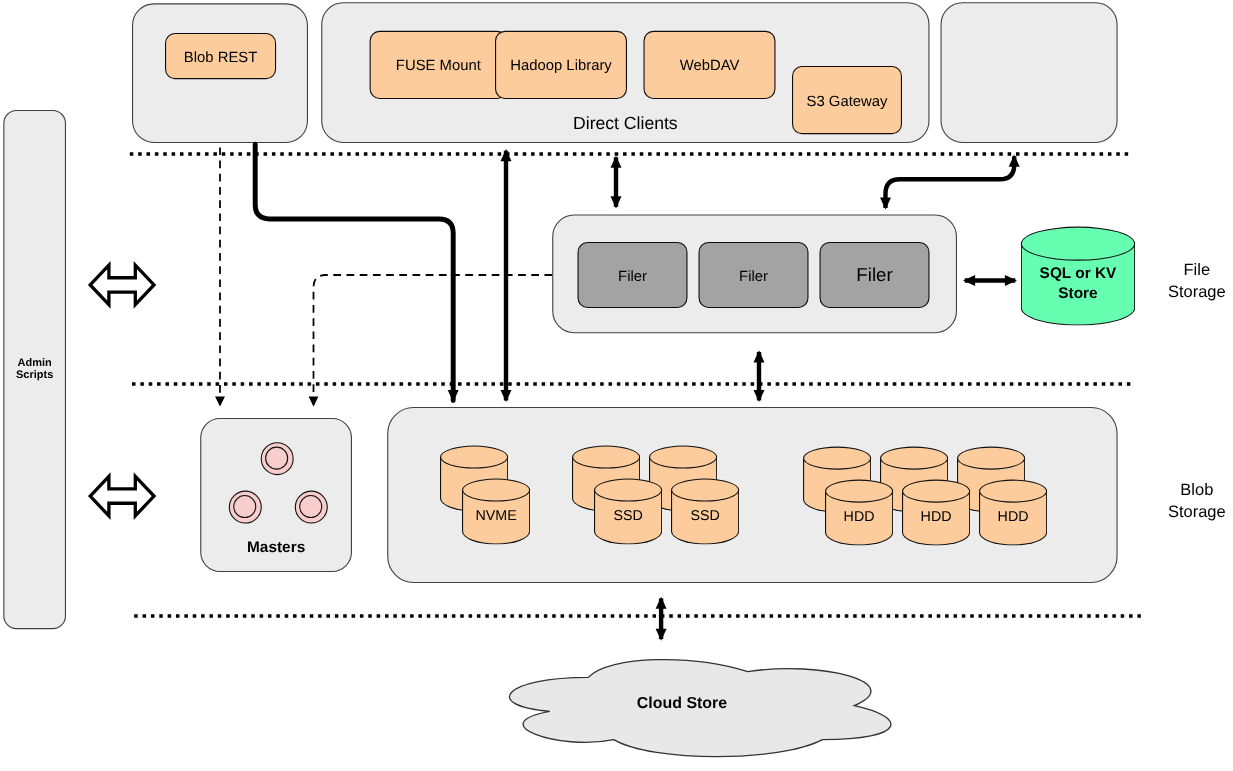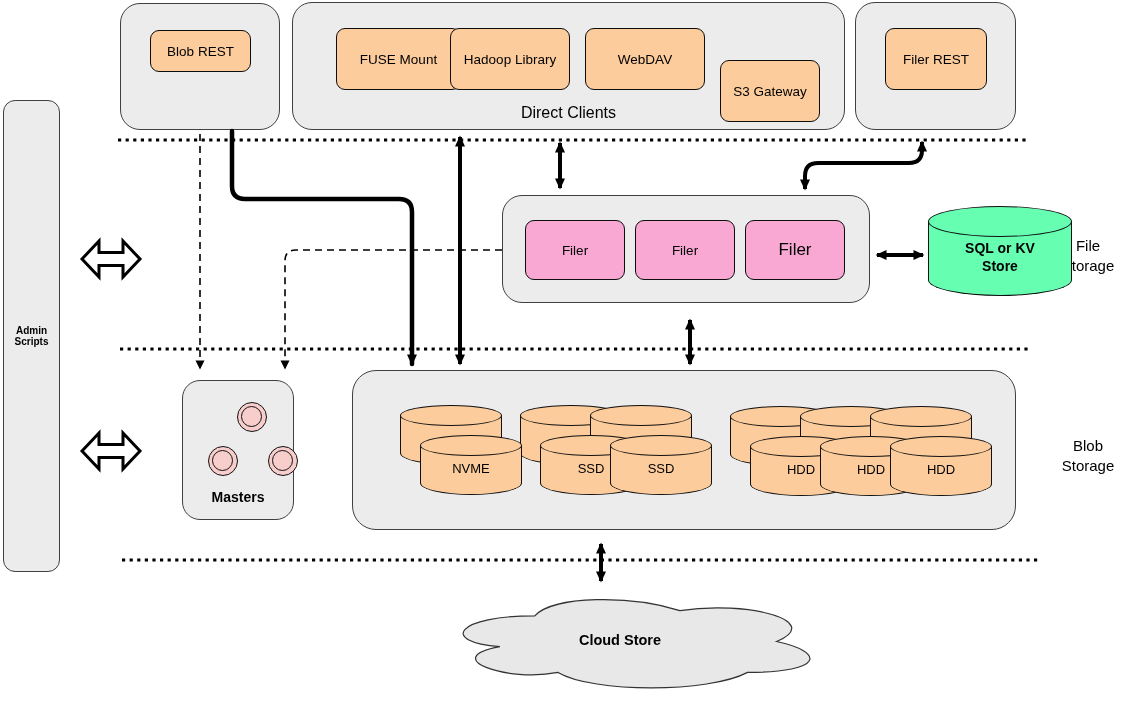--- a/index.html
+++ b/index.html
@@ -2,28 +2,28 @@
 <html><head>
 <meta charset="utf-8">
 <style>
   html,body{margin:0;padding:0;background:#fff;}
   .canvas{position:relative;width:1121px;height:701px;background:#ffffff;overflow:hidden;
           font-family:"Liberation Sans", sans-serif;color:#000;}
   .abs{position:absolute;box-sizing:border-box;}
   .container{position:absolute;box-sizing:border-box;background:#ececec;border:1px solid #404040;}
   .chip{position:absolute;box-sizing:border-box;background:#fccc9c;border:1.5px solid #0d0d0d;border-radius:9px;
         display:flex;align-items:center;justify-content:center;font-size:13.5px;text-align:center;}
-  .chip.green{background:#f9a8d4;}
+  .chip.green{background:#a3a3a3;}
   .chip.big{font-size:17px;}
   .pre{white-space:pre-line;}
   .caption{position:absolute;text-align:center;font-size:16px;}
   .section-label{position:absolute;font-size:15px;text-align:center;white-space:pre-line;line-height:1.35;}
   .bold{font-weight:bold;}
   
-  .cyl{position:absolute;padding-left:40px;}
+  .cyl{position:absolute;}
   .cyl-body{position:absolute;left:0;right:0;top:10px;bottom:0;background:#fccc9c;border:1.5px solid #111;
             border-top:none;border-radius:0 0 50% 50% / 0 0 12px 12px;box-sizing:border-box;}
   .cyl-top{position:absolute;left:0;right:0;top:0;height:21px;background:#fccc9c;border:1.5px solid #111;
            border-radius:50%;box-sizing:border-box;}
   .cyl-label{position:absolute;left:0;right:0;top:26px;text-align:center;font-size:13px;}
   .cyl.green .cyl-body{background:#66ffb2;top:15px;border-radius:0 0 50% 50% / 0 0 16px 16px;}
   .cyl.green .cyl-top{background:#66ffb2;height:31px;}
   .cyl.green .cyl-label{top:33px;font-weight:bold;font-size:14px;white-space:pre-line;line-height:1.3;}
   
   .mcirc{position:absolute;width:30px;height:30px;border-radius:50%;background:#f8cecc;border:1.5px solid #111;box-sizing:border-box;}
@@ -55,23 +55,20 @@
   </div>
   <div class="chip node" style="left:585px;top:28px;width:120px;height:62px;">
     <span>WebDAV</span>
   </div>
   <div class="chip node" style="left:720px;top:28px;width:100px;height:62px;margin-top:32px;">
     <span>S3 Gateway</span>
   </div>
   <div class="caption node" style="left:292px;top:104px;width:553px;">Direct Clients</div>
 
   <div class="container node" style="left:855px;top:2px;width:161px;height:128px;border-radius:20px;"></div>
-  <div class="chip node" style="left:885px;top:28px;width:102px;height:62px;">
-    <span>Filer REST</span>
-  </div>
 
   <div class="container node" style="left:502px;top:195px;width:368px;height:108px;border-radius:20px;"></div>
   <div class="chip green node" style="left:525px;top:220px;width:100px;height:60px;">
     <span>Filer</span>
   </div>
   <div class="chip green node" style="left:635px;top:220px;width:100px;height:60px;">
     <span>Filer</span>
   </div>
   <div class="chip green big node" style="left:745px;top:220px;width:100px;height:60px;">
     <span>Filer</span>
@@ -82,21 +79,21 @@
     <div class="cyl-top"></div>
     <div class="cyl-label pre">SQL or KV
 Store</div>
   </div>
 
   <div class="section-label" style="left:1040px;top:236px;width:96px;">File
 Storage</div>
   <div class="section-label" style="left:1040px;top:436px;width:96px;">Blob
 Storage</div>
 
-  <div class="container node" style="left:182px;top:380px;width:112px;height:140px;border-radius:18px;">
+  <div class="container node" style="left:182px;top:380px;width:138px;height:140px;border-radius:18px;">
     <div class="mcirc" style="left:54px;top:21px;">
       <div class="mcirc-inner"></div>
       </div>
     <div class="mcirc" style="left:25px;top:65px;">
       <div class="mcirc-inner"></div>
       </div>
     <div class="mcirc" style="left:85px;top:65px;">
       <div class="mcirc-inner"></div>
       </div>
     <div class="bold" style="position:absolute;left:0;top:108px;width:100%;text-align:center;font-size:14px;">Masters</div>

